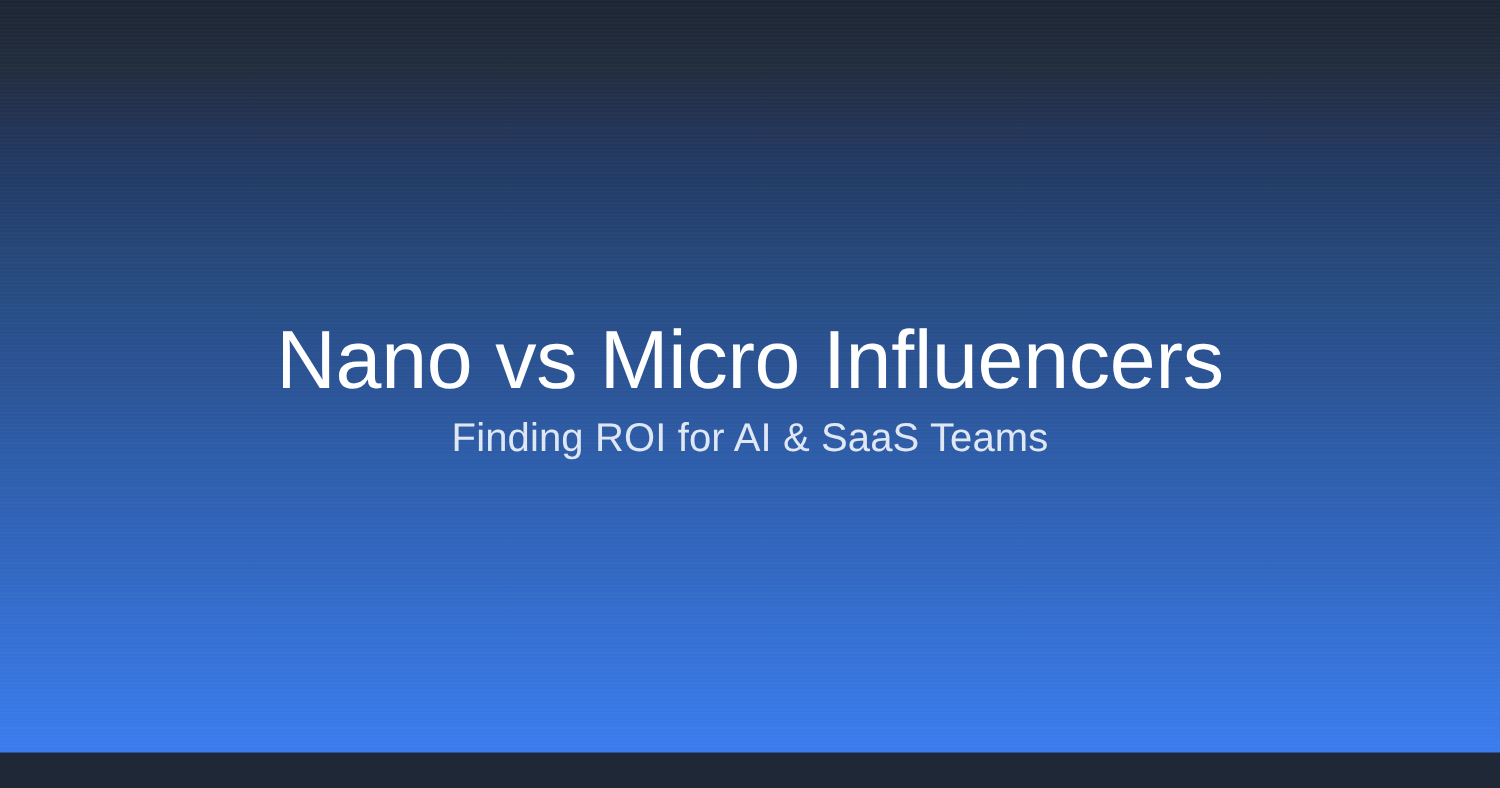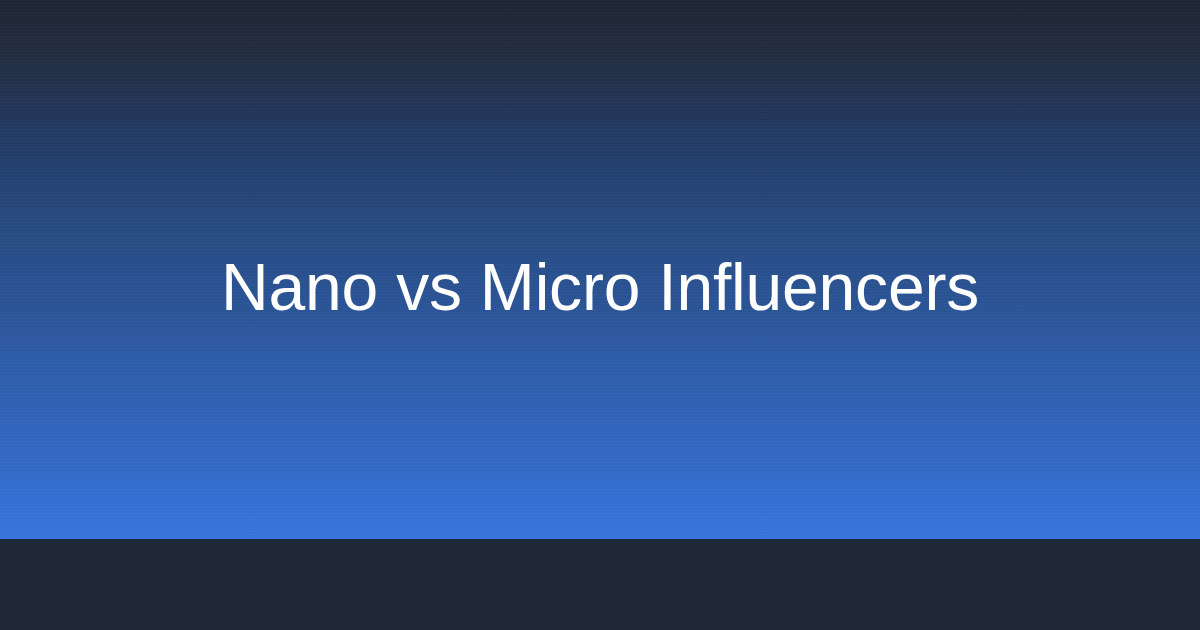--- a/index.html
+++ b/index.html
@@ -13,21 +13,21 @@
     height: 630px;
     overflow: hidden;
     font-family: "Liberation Sans", sans-serif;
     background: #1e2837;
   }
 
   
   .banner {
     position: relative;
     width: 1200px;
-    height: 539px;
+    height: 602px;
     box-sizing: border-box;
     overflow: hidden;
     display: flex;
     flex-direction: column;
     align-items: center;
     justify-content: flex-start;
     
     background-image: linear-gradient(
       to bottom,
       #1d2634   0px,
@@ -99,15 +99,16 @@
 </style>
 </head>
 <body>
 
 <div class="banner">
 
   <div class="banner-grain"></div>
 
   <div class="banner-content">
     <h1 class="banner-title">Nano vs Micro Influencers</h1>
+    <p class="banner-subtitle">Finding ROI for AI &amp; SaaS Teams</p>
   </div>
 
 </div>
 
 </body></html>

